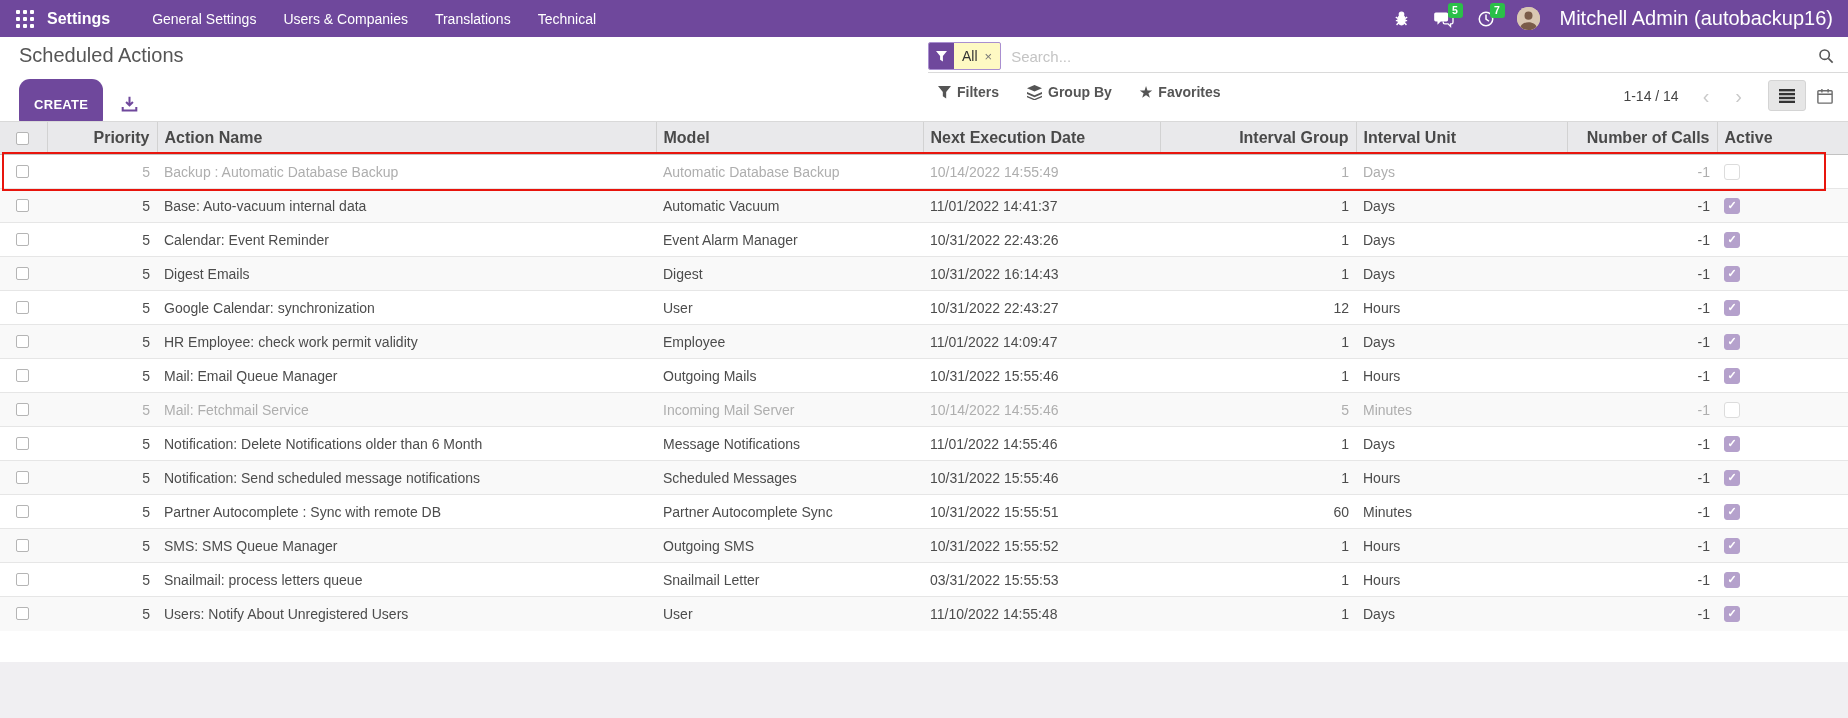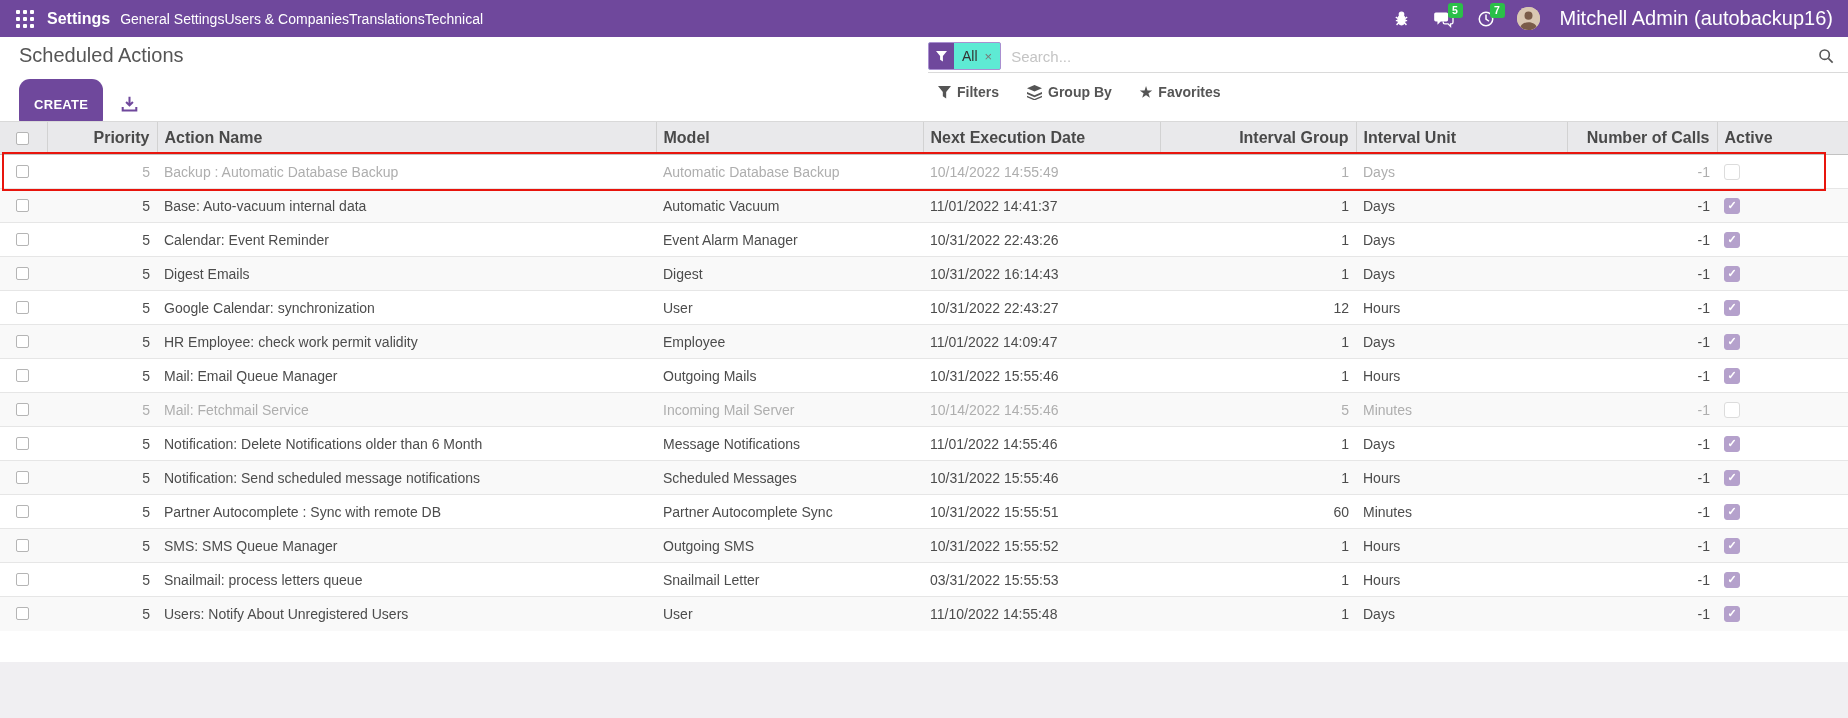--- a/index.html
+++ b/index.html
@@ -5,36 +5,36 @@
   * { margin:0; padding:0; box-sizing:border-box; }
   body { background:#fff; }
   .screen { position:relative; width:1848px; height:718px; background:#fff; overflow:hidden;
             font-family:"Liberation Sans", sans-serif; color:#4c4c4c; }
 
   
   .navbar { position:absolute; top:0; left:0; right:0; height:37px; background:#6f489c;
             display:flex; align-items:center; padding:0 15px; color:#fff; }
   .apps-btn { width:20px; height:20px; display:flex; align-items:center; justify-content:center; cursor:pointer; }
   .app-name { font-size:16px; font-weight:700; margin-left:12px; cursor:pointer; }
-  .nav-menu { display:flex; align-items:center; margin-left:10px; }
+  .nav-menu { display:flex; align-items:center; margin-left:42px; gap:27px; }
   .nav-item { font-size:14px; cursor:pointer; }
   .nav-right { margin-left:auto; display:flex; align-items:center; gap:20px; }
   .sys-icon { position:relative; width:22px; height:22px; display:flex; align-items:center; justify-content:center; cursor:pointer; }
   .badge { position:absolute; top:-5px; right:-8px; min-width:15px; height:15px; padding:0 3px;
            background:#2bbf49; color:#fff; font-size:10.5px; font-weight:700; border-radius:3px;
            display:flex; align-items:center; justify-content:center; }
   .avatar { width:23px; height:23px; border-radius:50%; overflow:hidden; background:#d9c7b2; cursor:pointer; flex:none; }
   .user-name { font-size:20px; cursor:pointer; white-space:nowrap; }
 
   
   .page-title { position:absolute; top:44px; left:19px; font-size:20px; color:#555; }
   .search-bar { position:absolute; top:40px; left:928px; right:0; height:33px;
                 border-bottom:1px solid #dadada; display:flex; align-items:center; }
   .facet { display:flex; align-items:stretch; height:28px; border:1px solid #a98fd0; border-radius:2px;
-           overflow:hidden; background:#5eead4; cursor:pointer; }
+           overflow:hidden; background:#fef9c3; cursor:pointer; }
   .facet-icon-box { width:25px; background:#6f489c; display:flex; align-items:center; justify-content:center; }
   .facet-body { display:flex; align-items:center; gap:7px; padding:0 8px; }
   .facet-label { font-size:14px; color:#333; }
   .facet-x { font-size:13px; color:#777; cursor:pointer; }
   .search-input { flex:1; border:none; outline:none; font-size:15px; margin-left:10px; margin-right:40px;
                   font-family:"Liberation Sans", sans-serif; color:#555; background:transparent; }
   .search-input::placeholder { color:#c4c4c4; }
   .magnifier { position:absolute; right:14px; top:8px; cursor:pointer; }
 
   .create-group { position:absolute; top:79px; left:19px; display:flex; align-items:center; gap:18px; }
@@ -189,20 +189,43 @@
         <path d="M0 11.5 L8 15 L16 11.5 L16 13 L8 16.5 L0 13 Z" fill="#555"></path>
       </svg>
       <span>Group By</span>
     </div>
     <div class="tool-btn">
       <span style="font-size:14px;color:#555;">★</span>
       <span>Favorites</span>
     </div>
   </div>
 
+  <div class="pager-group">
+    <span class="pager-range">1-14 / 14</span>
+    <span class="pager-arrow">‹</span>
+    <span class="pager-arrow">›</span>
+    <div class="switcher">
+      <div class="switch-btn active">
+        <svg width="16" height="14" viewBox="0 0 16 14">
+          <g fill="#333">
+              <rect y="0" width="16" height="2.4"></rect>
+              <rect y="3.9" width="16" height="2.4"></rect>
+              <rect y="7.8" width="16" height="2.4"></rect>
+              <rect y="11.7" width="16" height="2.4"></rect>
+            </g>
+        </svg>
+      </div>
+      <div class="switch-btn">
+        <svg width="16" height="16" viewBox="0 0 18 18" fill="none" stroke="#6c6c6c" stroke-width="1.6">
+          <rect x="1" y="3" width="16" height="14" rx="1"></rect>
+            <path d="M1 7 h16 M5.5 1 v4 M12.5 1 v4"></path>
+        </svg>
+      </div>
+    </div>
+  </div>
 
   <table>
     <colgroup>
       <col style="width:47px">
         <col style="width:110px">
         <col style="width:499px">
         <col style="width:267px">
       <col style="width:237px">
         <col style="width:196px">
         <col style="width:211px">

